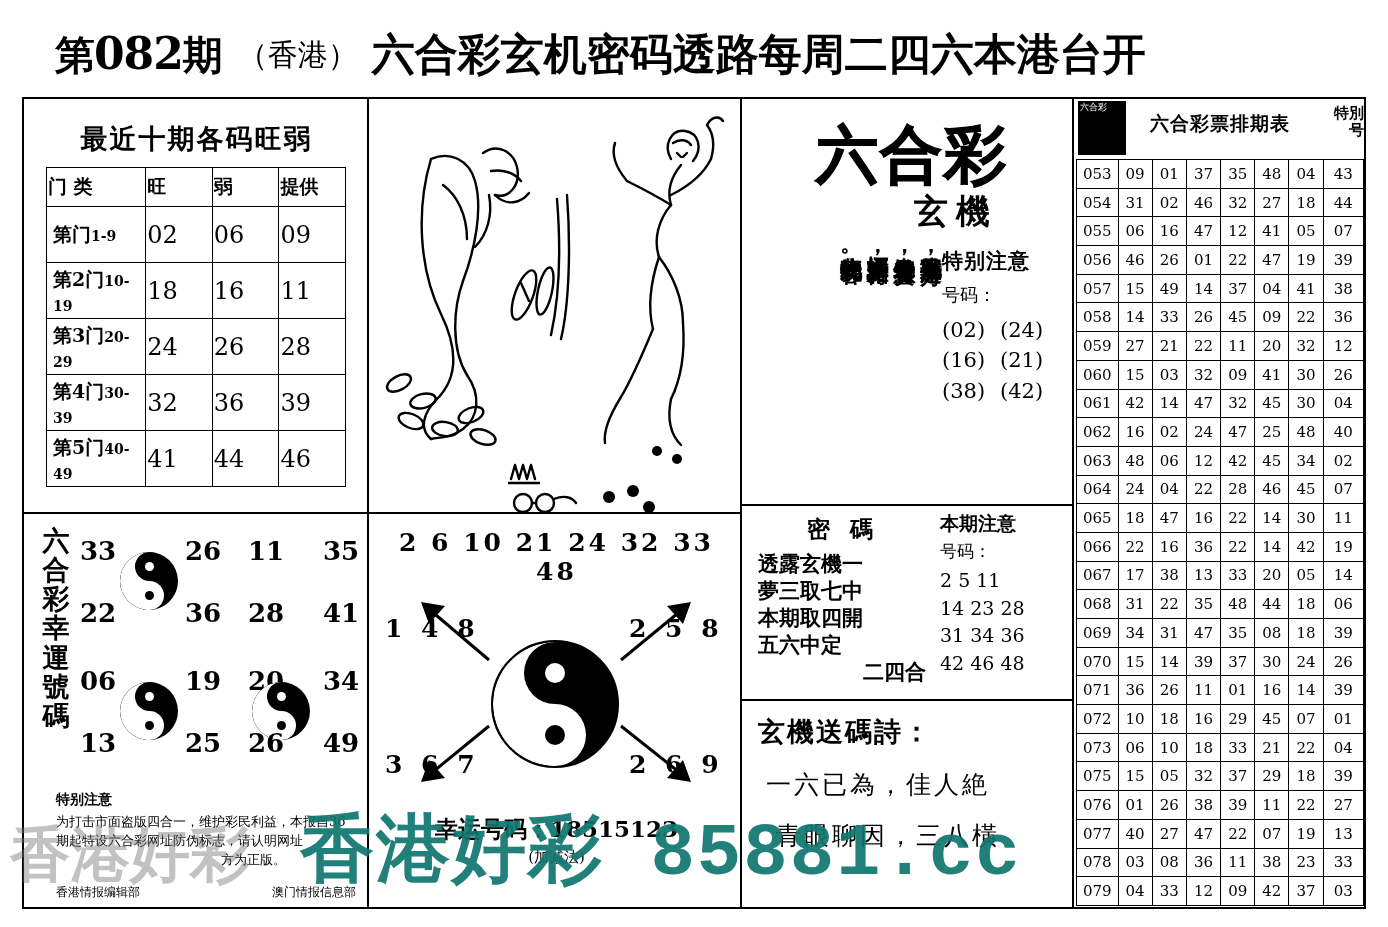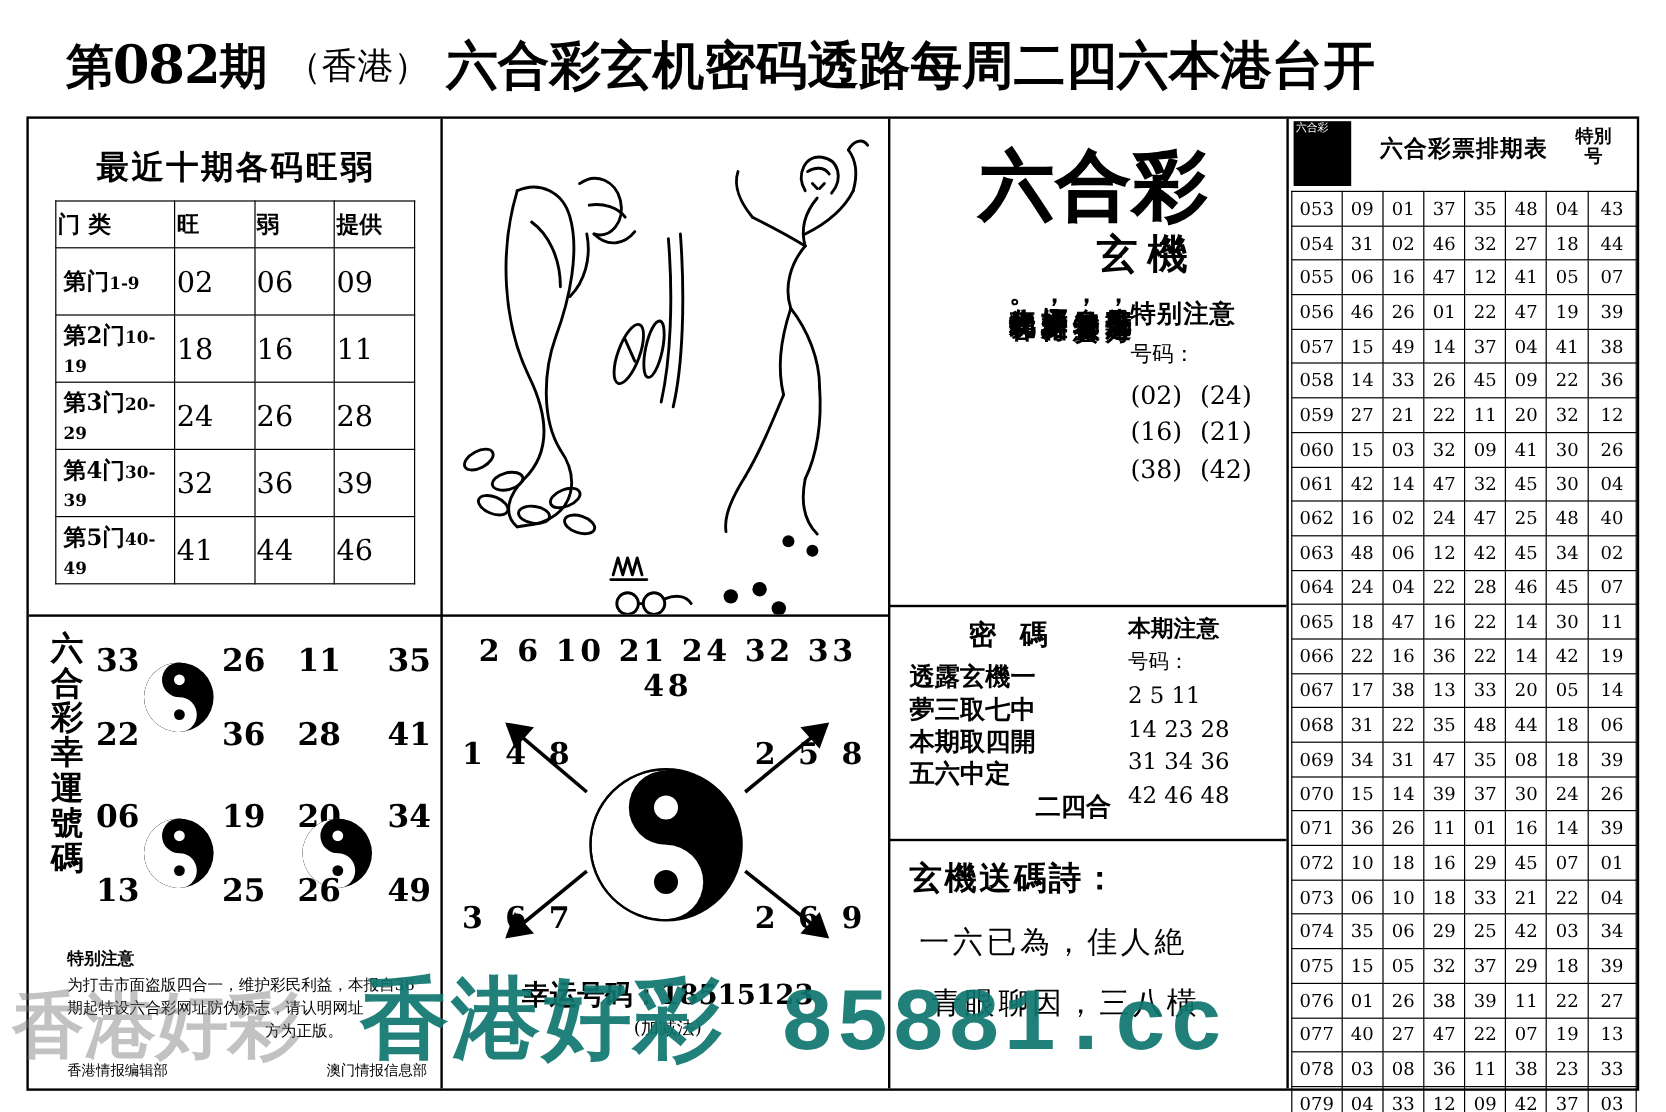--- a/index.html
+++ b/index.html
@@ -178,21 +178,21 @@
     position:absolute;left:2px;top:2px;width:48px;height:54px;background:#000;
     color:#fff;font-size:9px;line-height:1.1;padding:2px;box-sizing:border-box;
     font-family:"DejaVu Serif","Liberation Serif",serif;overflow:hidden;
   }
   .rt-title{
     position:absolute;left:52px;top:12px;width:184px;text-align:center;
     font-family:"DejaVu Serif","Liberation Serif",serif;font-weight:bold;font-size:19px;
     letter-spacing:1px;
   }
   .rt-special{
-    position:absolute;right:14px;top:6px;width:44px;text-align:center;
+    position:absolute;right:0;top:6px;width:44px;text-align:right;
     font-family:"DejaVu Serif","Liberation Serif",serif;font-weight:bold;font-size:15px;
     line-height:1.15;
   }
   .rt-table{position:absolute;left:0;top:60px;width:288px;border-collapse:collapse;}
   .rt-table td{
     border:1px solid #000;text-align:center;height:25.7px;
     font-family:"DejaVu Serif","Liberation Serif",serif;font-size:15px;
   }
   .rt-table td.k{width:40px;}
   .rt-table td.c{width:33px;}
@@ -697,30 +697,20 @@
               <td class="k">073</td>
               <td class="c">06</td>
               <td class="c">10</td>
               <td class="c">18</td>
               <td class="c">33</td>
               <td class="c">21</td>
               <td class="c">22</td>
               <td class="sp">04</td>
             </tr>
             <tr>
-              <td class="k">074</td>
-              <td class="c">35</td>
-              <td class="c">06</td>
-              <td class="c">29</td>
-              <td class="c">25</td>
-              <td class="c">42</td>
-              <td class="c">03</td>
-              <td class="sp">34</td>
-            </tr>
-            <tr>
               <td class="k">075</td>
               <td class="c">15</td>
               <td class="c">05</td>
               <td class="c">32</td>
               <td class="c">37</td>
               <td class="c">29</td>
               <td class="c">18</td>
               <td class="sp">39</td>
             </tr>
             <tr>

